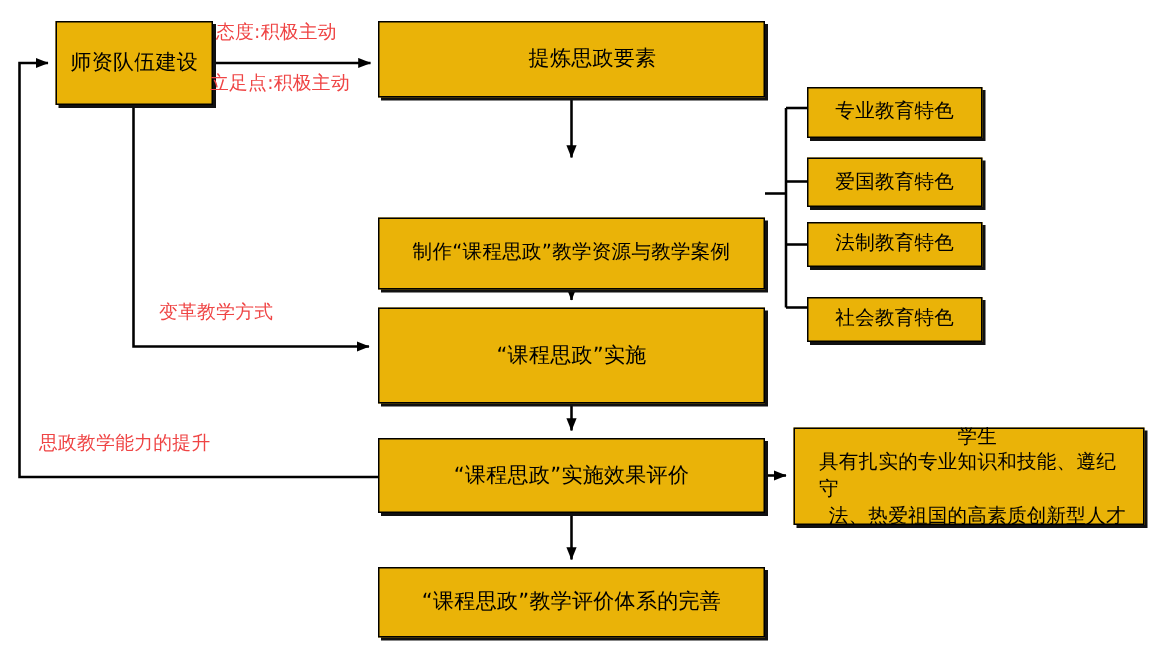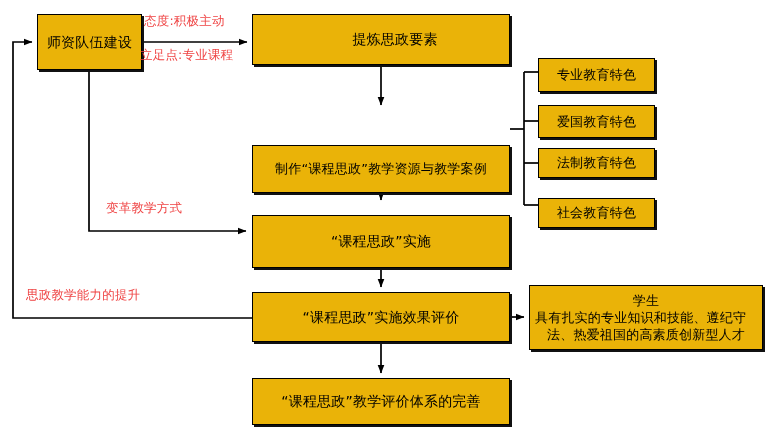--- a/index.html
+++ b/index.html
@@ -103,21 +103,21 @@
   </div>
 
   <div class="node f14" style="left:252px; top:14px; width:258px; height:51px;padding-left:28px;">
     <span class="node-txt">提炼思政要素</span>
   </div>
 
   <div class="node f13" style="left:252px; top:105px; width:258px; height:48px;margin-top:40px;">
     <span class="node-txt">制作“课程思政”教学资源与教学案例</span>
   </div>
 
-  <div class="node f14" style="left:252px; top:215px; width:258px; height:53px;">
+  <div class="node f14" style="left:252px; top:205px; width:258px; height:64px;">
     <span class="node-txt">“课程思政”实施</span>
   </div>
 
   <div class="node f14" style="left:252px; top:292px; width:258px; height:50px;">
     <span class="node-txt">“课程思政”实施效果评价</span>
   </div>
 
   <div class="node f14" style="left:252px; top:378px; width:258px; height:47px;">
     <span class="node-txt">“课程思政”教学评价体系的完善</span>
   </div>
@@ -131,29 +131,29 @@
   </div>
 
   <div class="node f13" style="left:538px; top:148px; width:117px; height:30px;">
     <span class="node-txt">法制教育特色</span>
   </div>
 
   <div class="node f13" style="left:538px; top:198px; width:117px; height:30px;">
     <span class="node-txt">社会教育特色</span>
   </div>
 
-  <div class="node f13" style="left:529px; top:285px; width:234px; height:65px;">
+  <div class="node f13" style="left:529px; top:285px; width:234px; height:65px;padding-left:11px;">
     <span class="student-stack">
       <span class="student-line1">学生</span>
       <span class="student-line2">具有扎实的专业知识和技能、遵纪守</span>
       <span class="student-line3">法、热爱祖国的高素质创新型人才</span>
     </span>
   </div>
 
   <div class="edge-label f12p5" style="left:144px; top:13px;">态度:积极主动</div>
 
-  <div class="edge-label f12p5" style="left:140px; top:47px;">立足点:专业课程</div>
+  <div class="edge-label f12p5" style="left:140px; top:47px;">立足点:积极主动</div>
 
   <div class="edge-label f12p5" style="left:106px; top:200px;">变革教学方式</div>
 
   <div class="edge-label f12p5" style="left:26px; top:287px;">思政教学能力的提升</div>
 
 </div>
 
 </body></html>

